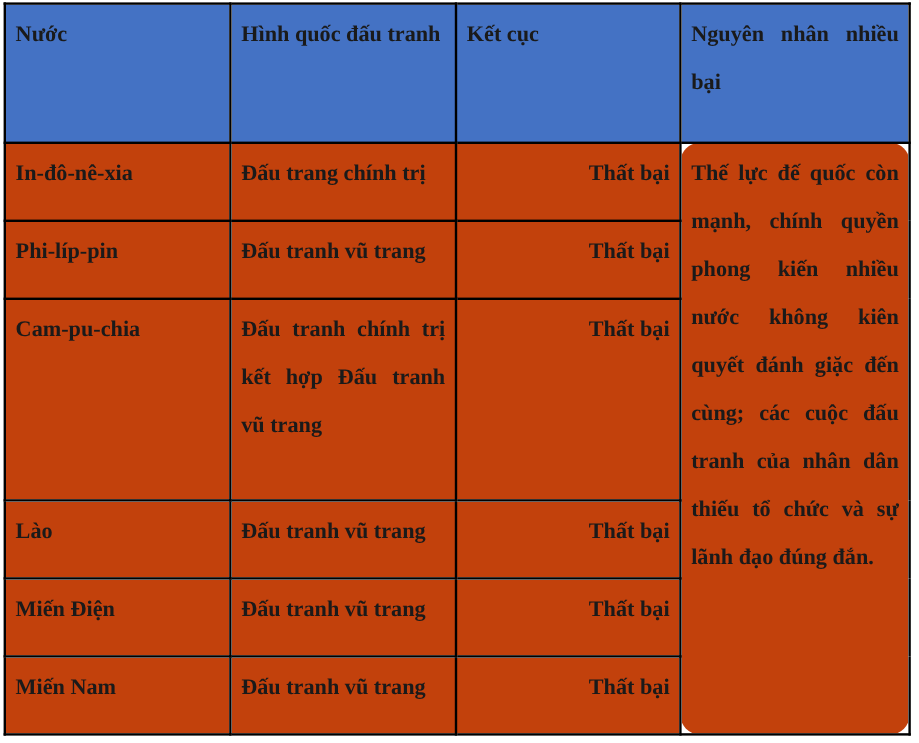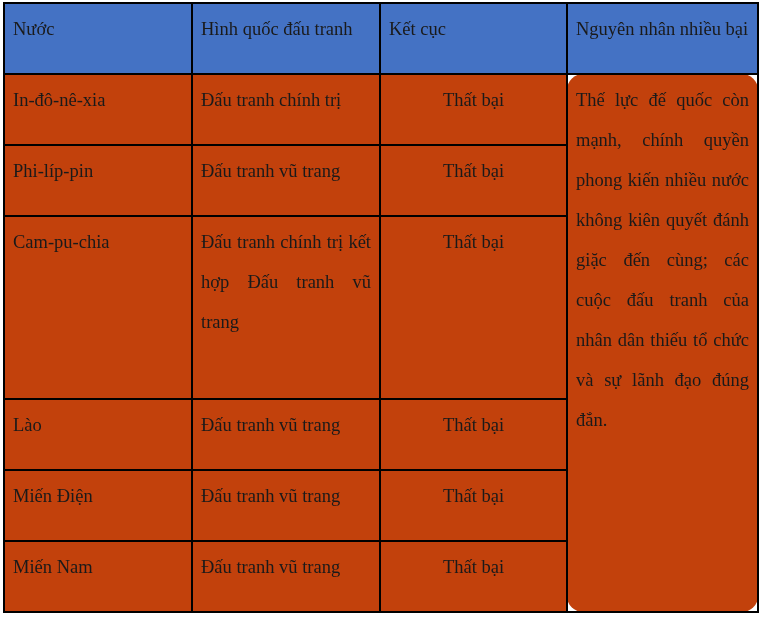--- a/index.html
+++ b/index.html
@@ -33,20 +33,21 @@
   }
 
   table.history-table td {
     border: 2px solid #000000;
     vertical-align: top;
     padding: 5px 8px 4px 8px;
     font-size: 18.5px;
     line-height: 40px;
     color: #1a1a1a;
     overflow: hidden;
+    font-weight: bold;
   }
 
   
   col.c-country { width: 188px; }
   col.c-form    { width: 188px; }
   col.c-result  { width: 187px; }
   col.c-cause   { width: 191px; }
 
   tr.header-row td {
     background: #4472C4;
@@ -64,21 +65,21 @@
     white-space: nowrap;
   }
 
   td.form-cell {
     text-align: justify;
     text-align-last: left;
     -moz-text-align-last: left;
   }
 
   td.result-cell {
-    text-align: center;
+    text-align: right;
     white-space: nowrap;
   }
 
   td.cause-cell {
     background: #8CA8DD;
     text-align: justify;
     text-align-last: left;
     -moz-text-align-last: left;
     vertical-align: top;
     border-radius: 16px;
@@ -126,21 +127,21 @@
         <td class="header-cell-cause">
           <span class="cell-text">Nguyên nhân nhiều bại</span>
         </td>
       </tr>
 
       <tr class="body-row">
         <td class="country-cell">
           <span class="cell-text">In-đô-nê-xia</span>
         </td>
         <td class="form-cell">
-          <span class="cell-text">Đấu tranh chính trị</span>
+          <span class="cell-text">Đấu trang chính trị</span>
         </td>
         <td class="result-cell">
           <span class="cell-text">Thất bại</span>
         </td>
         <td class="cause-cell" rowspan="6">
           <span class="cell-text">Thế lực đế quốc còn mạnh, chính quyền phong kiến nhiều nước không kiên quyết đánh giặc đến cùng; các cuộc đấu tranh của nhân dân thiếu tổ chức và sự lãnh đạo đúng đắn.</span>
         </td>
       </tr>
 
       <tr class="body-row">

